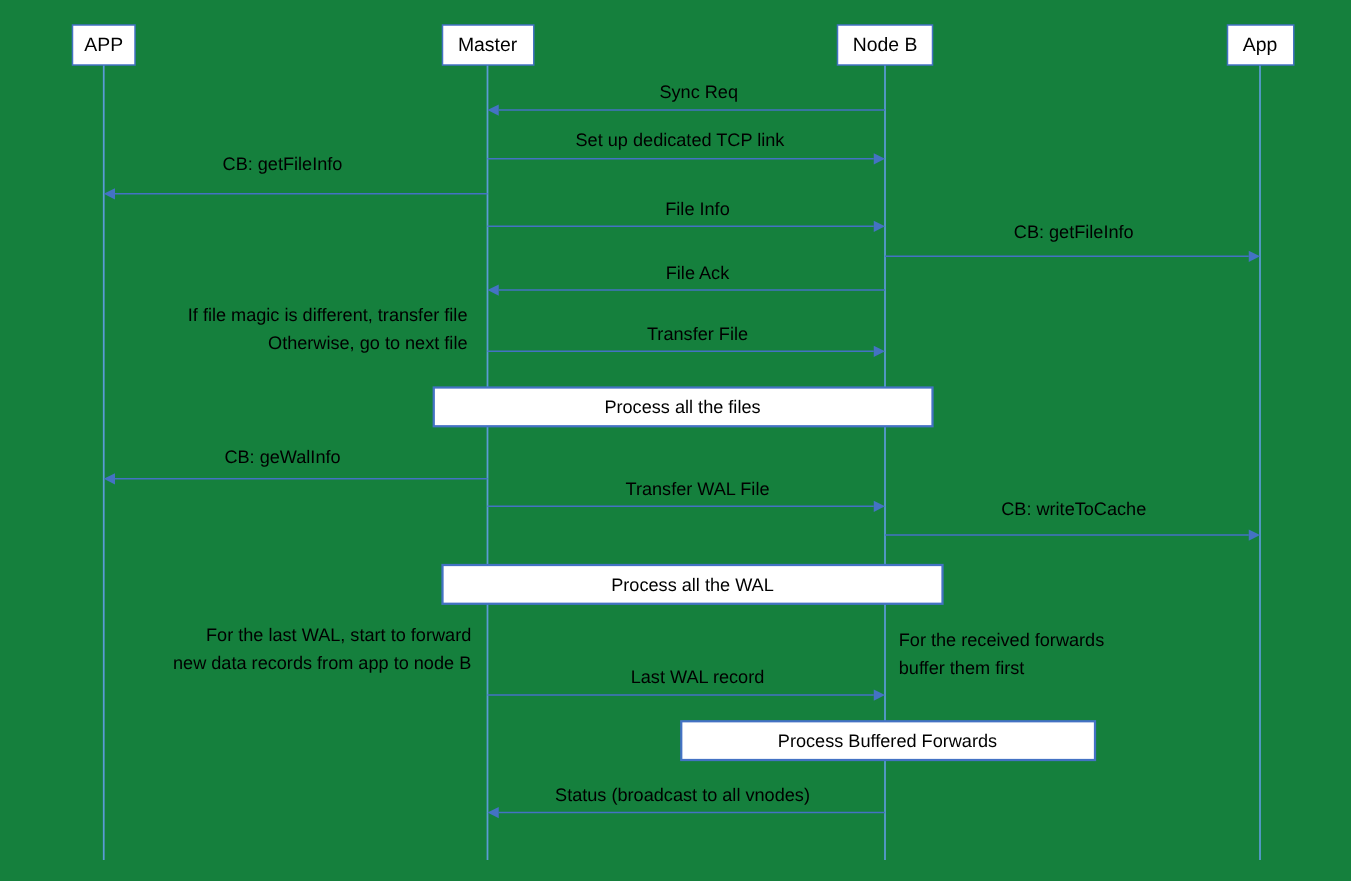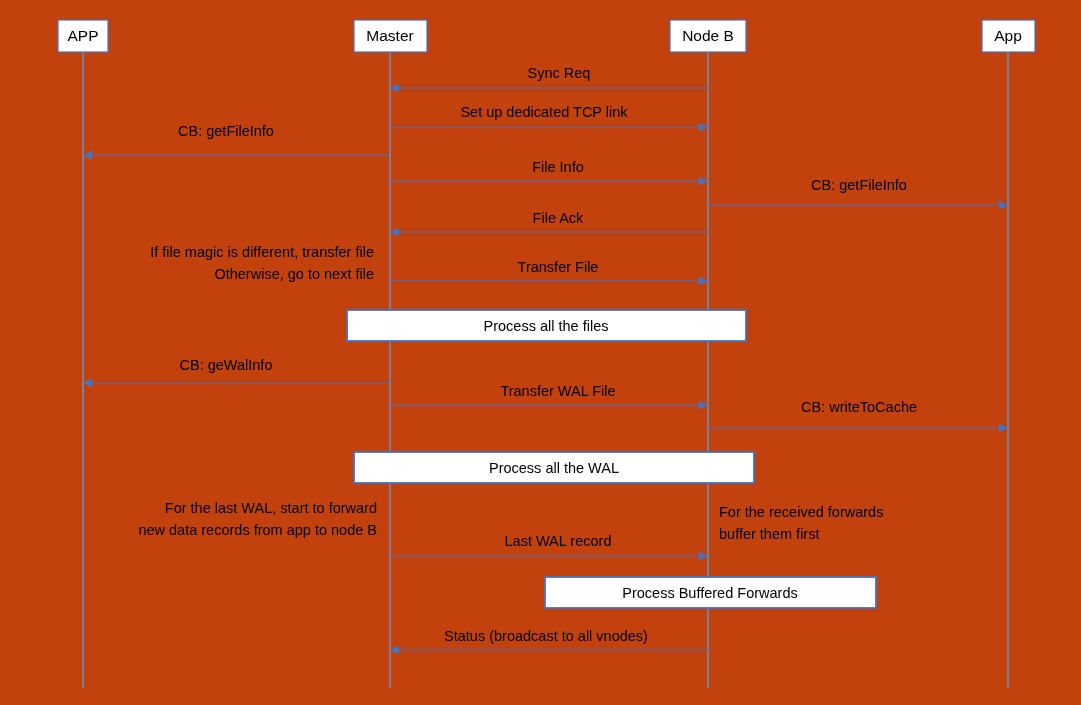--- a/index.html
+++ b/index.html
@@ -8,21 +8,21 @@
     padding: 0;
     background: #ffffff;
   }
   body {
     font-family: "Liberation Sans", sans-serif;
   }
   #diagram-root {
     position: relative;
     width: 1081px;
     height: 705px;
-    background: #c2410c;
+    background: #15803d;
     overflow: hidden;
   }
   #seq-svg {
     position: absolute;
     left: 0;
     top: 0;
     width: 1081px;
     height: 705px;
     display: block;
   }

